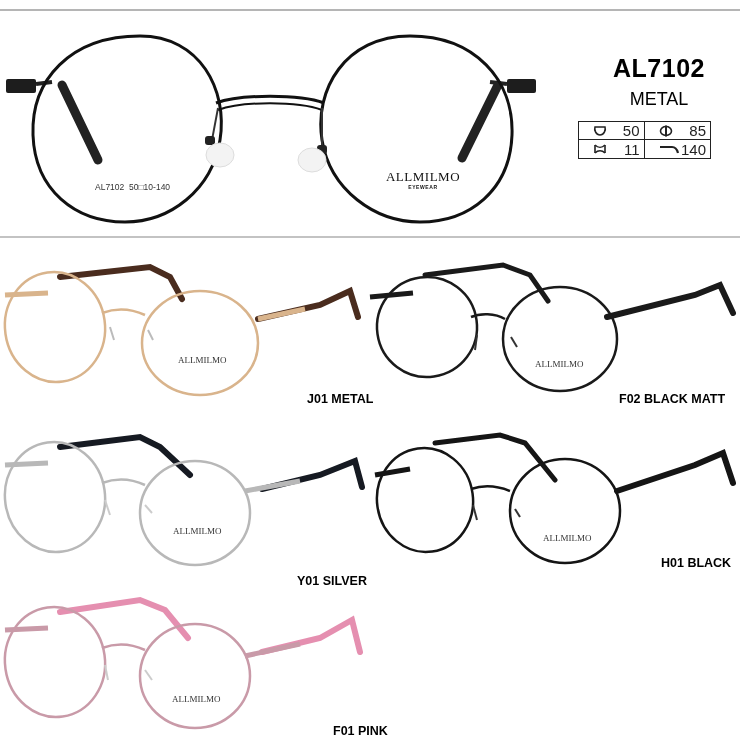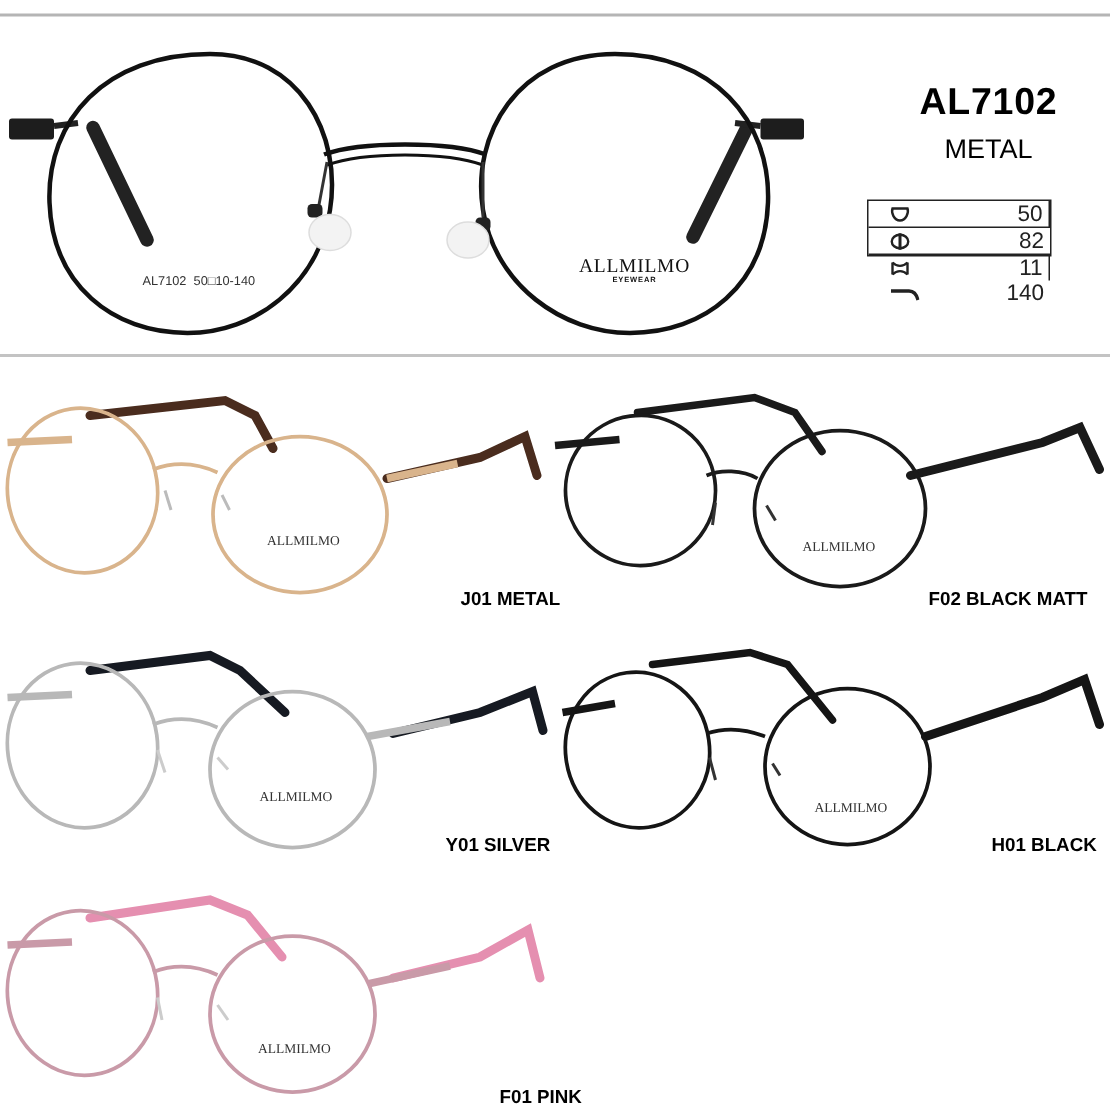--- a/index.html
+++ b/index.html
@@ -12,22 +12,22 @@
 
     .hero { position: absolute; left: 0; top: 12px; width: 560px; height: 222px; }
     .hero svg { position: absolute; left: 0; top: 0; }
 
     .spec { position: absolute; left: 560px; top: 50px; width: 180px; }
     .spec .model { position: absolute; left: 0; top: 4px; width: 198px; text-align: center;
       font-weight: bold; font-size: 25px; letter-spacing: 0.5px; }
     .spec .material { position: absolute; left: 0; top: 39px; width: 198px; text-align: center;
       font-size: 18px; }
 
-    .spec-table { position: absolute; left: 578px; top: 121px; width: 123px; height: 38px;
-      border: 1.5px solid #222; display: grid; grid-template-columns: 1fr; grid-template-rows: 1fr 1fr; margin-top: 12px; }
+    .spec-table { position: absolute; left: 578px; top: 121px; width: 133px; height: 38px;
+      border: 1.5px solid #222; display: grid; grid-template-columns: 1fr 1fr; grid-template-rows: 1fr 1fr; }
     .spec-cell { display: flex; align-items: center; justify-content: space-between;
       padding: 0 4px 0 14px; font-size: 15px; color: #222; }
     .spec-cell:nth-child(odd) { border-right: 1.5px solid #222; }
     .spec-cell:nth-child(1), .spec-cell:nth-child(2) { border-bottom: 1.5px solid #222; }
     .spec-cell svg { flex: none; }
 
     .variant { position: absolute; }
     .variant svg { position: absolute; left: 0; top: 0; }
     .variant-label { position: absolute; font-weight: bold; font-size: 12.5px; white-space: nowrap; }
   </style>
@@ -77,21 +77,21 @@
     <svg width="14" height="12" viewBox="0 0 14 12">
       <path d="M2 2 L12 2 C13 5, 11 10, 7 10 C3 10, 1 5, 2 2 Z" fill="none" stroke="#222" stroke-width="1.6"></path>
     </svg>
     <span>50</span>
   </div>
   <div class="spec-cell">
     <svg width="14" height="12" viewBox="0 0 14 12">
       <ellipse cx="7" cy="6" rx="5.5" ry="4.5" fill="none" stroke="#222" stroke-width="1.6"></ellipse>
       <line x1="7" y1="0.5" x2="7" y2="11.5" stroke="#222" stroke-width="2"></line>
     </svg>
-    <span>82</span>
+    <span>85</span>
   </div>
   <div class="spec-cell">
     <svg width="14" height="12" viewBox="0 0 14 12">
       <path d="M2 2 C5 5, 9 5, 12 2 M2 10 C5 7, 9 7, 12 10" fill="none" stroke="#222" stroke-width="1.6"></path>
       <line x1="2" y1="2" x2="2" y2="10" stroke="#222" stroke-width="1.6"></line>
       <line x1="12" y1="2" x2="12" y2="10" stroke="#222" stroke-width="1.6"></line>
     </svg>
     <span>11</span>
   </div>
   <div class="spec-cell" style="">
@@ -141,21 +141,21 @@
     <path d="M262 64 L320 50 L355 36 L362 62" stroke="#161a22" stroke-width="6" stroke-linecap="round" fill="none"></path>
     <path d="M245 66 L300 56" stroke="#b8b8b8" stroke-width="5"></path>
     <path d="M5 40 L48 38" stroke="#b8b8b8" stroke-width="5"></path>
     <ellipse cx="55" cy="72" rx="50" ry="55" stroke="#b8b8b8" stroke-width="2.5" fill="none" transform="rotate(-8 55 72)"></ellipse>
     <ellipse cx="195" cy="88" rx="55" ry="52" stroke="#b8b8b8" stroke-width="2.5" fill="none"></ellipse>
     <path d="M102 58 C 118 52, 132 54, 145 60" stroke="#b8b8b8" stroke-width="2.5" fill="none"></path>
     <path d="M105 75 L110 90" stroke="#ccc" stroke-width="2"></path>
     <path d="M145 80 L152 88" stroke="#ccc" stroke-width="2"></path>
   </svg>
   <div style="position:absolute;left:173px;top:101px;font-family:'Liberation Serif',serif;font-size:9px;color:#333;">ALLMILMO</div>
-  <div class="variant-label" style="left:297px;top:131px;">Y01 SILVER</div>
+  <div class="variant-label" style="left:297px;top:149px;">Y01 SILVER</div>
 </div>
 
 <div class="variant" style="left:365px;top:425px;width:375px;height:150px;">
   <svg width="375" height="150" viewBox="0 0 375 150">
     <path d="M70 18 L135 10 L160 18 L190 55" stroke="#151515" stroke-width="5" stroke-linecap="round" fill="none"></path>
     <path d="M252 66 L330 40 L358 28 L368 58" stroke="#151515" stroke-width="6" stroke-linecap="round" fill="none"></path>
     <path d="M10 50 L45 44" stroke="#151515" stroke-width="5"></path>
     <ellipse cx="60" cy="75" rx="48" ry="52" stroke="#151515" stroke-width="2.5" fill="none" transform="rotate(-8 60 75)"></ellipse>
     <ellipse cx="200" cy="86" rx="55" ry="52" stroke="#151515" stroke-width="2.5" fill="none"></ellipse>
     <path d="M106 64 C 118 60, 130 60, 145 66" stroke="#151515" stroke-width="2.5" fill="none"></path>

